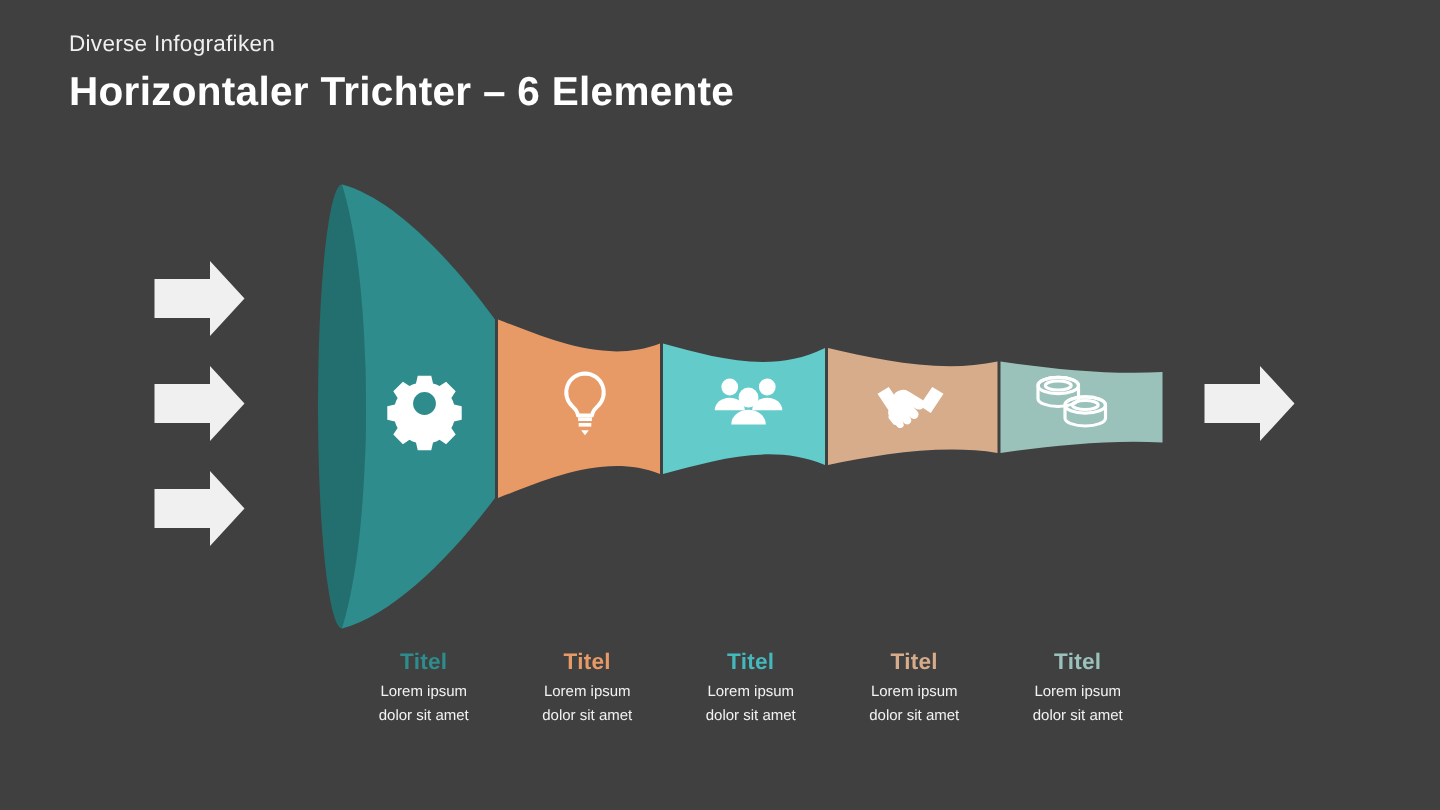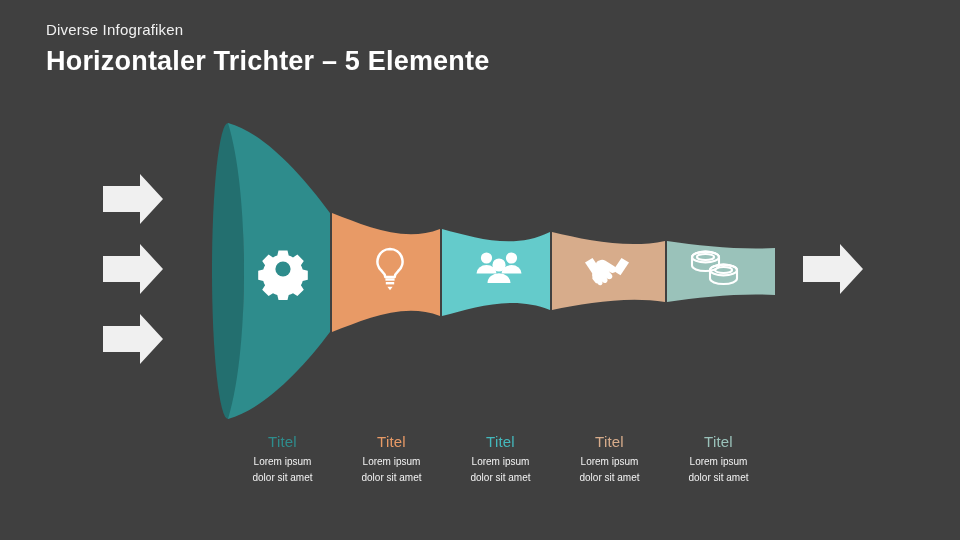--- a/index.html
+++ b/index.html
@@ -61,39 +61,39 @@
     display: flex;
     flex-direction: row;
   }
   .label-col {
     width: 109px;
     margin-right: 0px;
     text-align: center;
   }
   .label-title {
     font-size: 15px;
-    font-weight: normal;
+    font-weight: bold;
     line-height: 19px;
     letter-spacing: 0.2px;
   }
   .label-desc {
     font-size: 10px;
     color: #f2f2f2;
     line-height: 16px;
     margin-top: 3px;
   }
 </style>
 </head>
 <body style="background: rgb(64, 64, 64);">
 
 <div id="slide">
 
   <div id="header">
     <div id="eyebrow">Diverse Infografiken</div>
-    <div id="maintitle">Horizontaler Trichter – 5 Elemente</div>
+    <div id="maintitle">Horizontaler Trichter – 6 Elemente</div>
   </div>
 
   <svg id="funnel-svg" viewBox="0 0 960 540">
 
     <g>
       <path fill="#F0F0F0" d="M103 186 L140 186 L140 174 L163 199 L140 224 L140 212 L103 212 Z"></path>
       <path fill="#F0F0F0" d="M103 256 L140 256 L140 244 L163 269 L140 294 L140 282 L103 282 Z"></path>
       <path fill="#F0F0F0" d="M103 326 L140 326 L140 314 L163 339 L140 364 L140 352 L103 352 Z"></path>
     </g>
 

